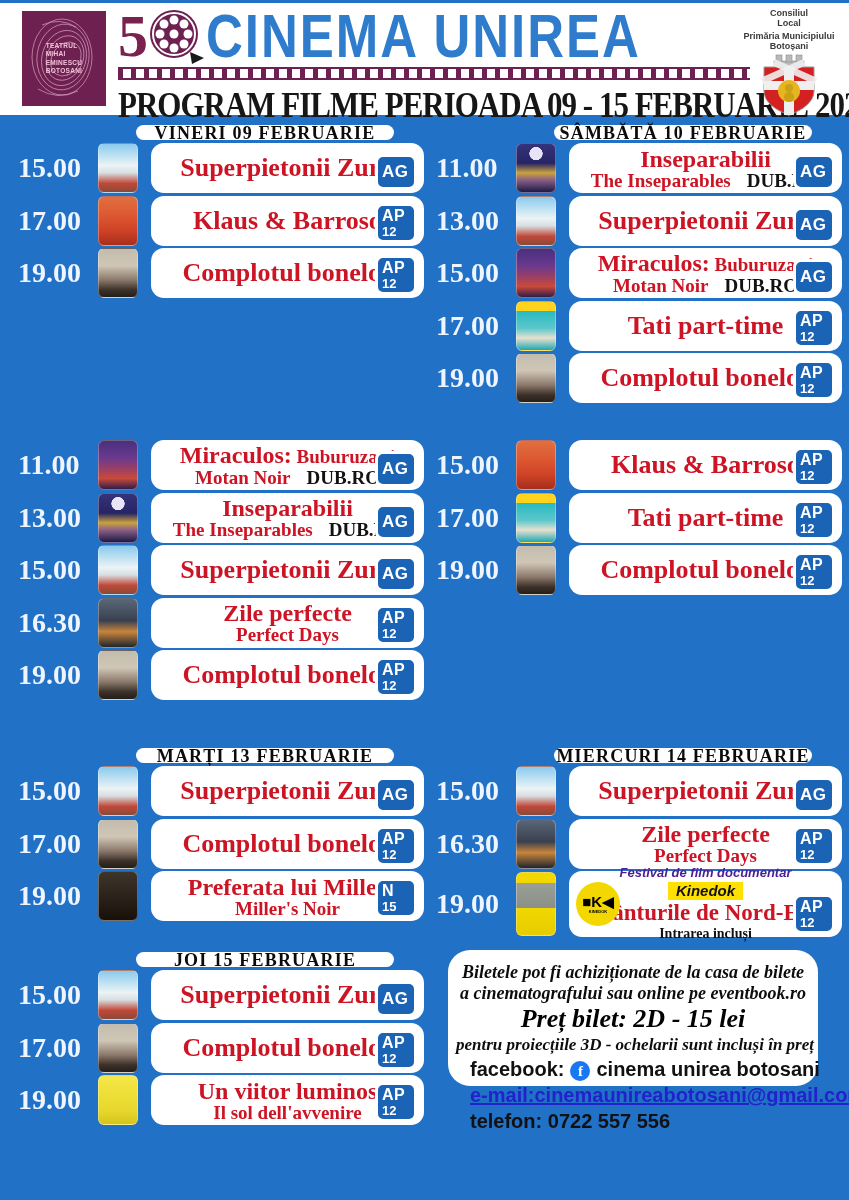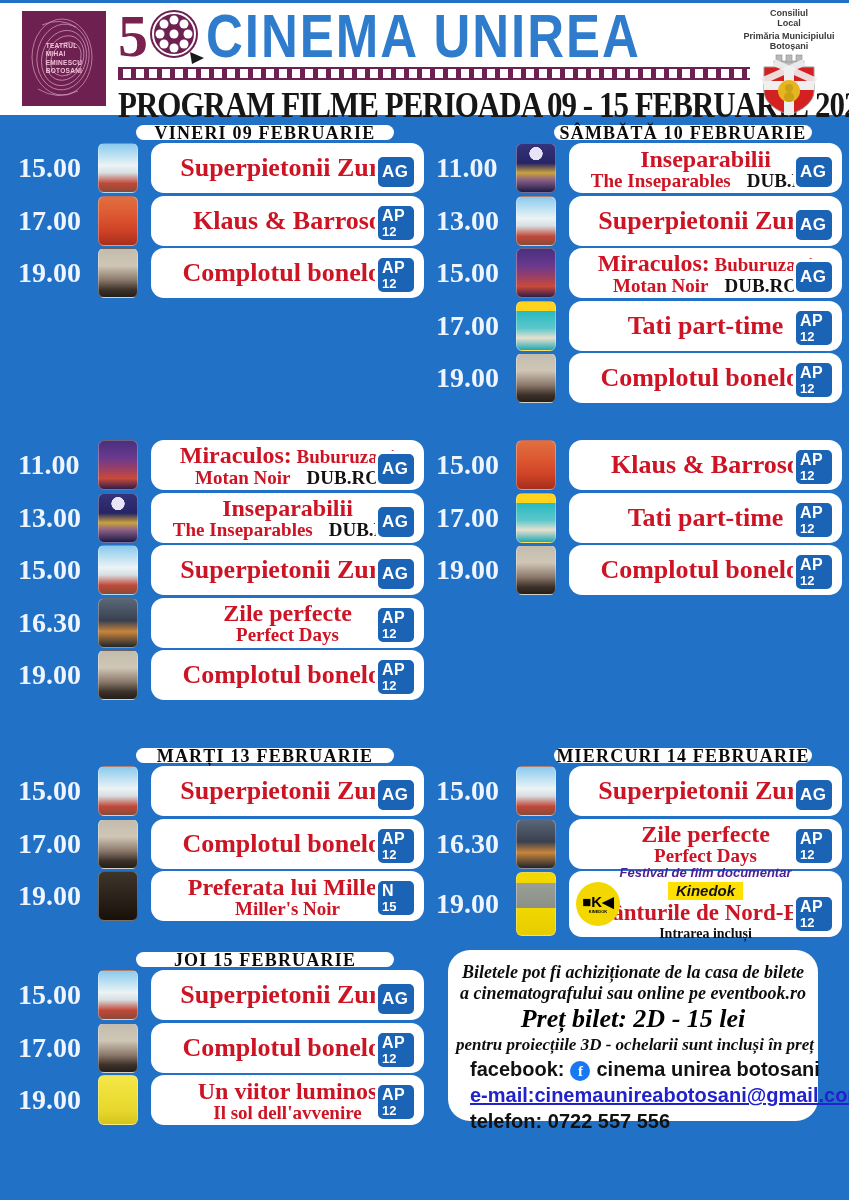--- a/index.html
+++ b/index.html
@@ -70,21 +70,21 @@
   .p-complotul{background:linear-gradient(180deg,#c3bcae 0%,#cfc6b6 35%,#8a776a 65%,#3c322a 85%,#241d18 100%);}
   .p-inseparabilii{background:radial-gradient(circle at 50% 20%,#e8e4f8 0 15%,rgba(0,0,0,0) 16%),
     linear-gradient(180deg,#35337a 0%,#272465 40%,#c9a23c 60%,#8a5f86 75%,#1c1a44 100%);}
   .p-miraculos{background:linear-gradient(180deg,#4a2f7e 0%,#6a3a8e 35%,#a04060 60%,#c84a3a 78%,#301c4a 100%);}
   .p-tati{background:linear-gradient(180deg,#ffd21e 0%,#ffd21e 18%,#28b8c0 18%,#5cc8cc 55%,#e8e0ce 75%,#1ba8b2 100%);}
   .p-zile{background:linear-gradient(180deg,#5a6678 0%,#39414f 45%,#c8843c 68%,#20262e 100%);}
   .p-miller{background:linear-gradient(180deg,#3e3428 0%,#2a211a 55%,#171008 100%);}
   .p-kinedok{background:linear-gradient(180deg,#f2d800 0%,#f2d800 16%,#9aa098 16%,#8a9088 56%,#f2d800 56%,#e6cc00 100%);}
   .p-viitor{background:linear-gradient(180deg,#f4e84a 0%,#efe13a 30%,#e8d82e 70%,#d4c41e 100%);}
   
-  .info{position:absolute;left:448px;top:950px;width:370px;height:171px;background:#fff;border-radius:22px;
+  .info{position:absolute;left:448px;top:950px;width:370px;height:136px;background:#fff;border-radius:22px;
     box-sizing:border-box;padding:12px 8px 0;text-align:center;}
   .i-line{font-style:italic;font-weight:bold;font-size:18px;line-height:1.18;color:#0d0d0d;white-space:nowrap;}
   .i-price{font-style:italic;font-weight:bold;font-size:26px;line-height:1.15;color:#000;}
   .i-price2{font-style:italic;font-weight:bold;font-size:26px;line-height:1.1;color:#000;text-indent:80px;}
   .i-note{font-style:italic;font-weight:bold;font-size:17px;line-height:1.3;color:#0d0d0d;white-space:nowrap;}
   .i-contact{font-family:"Liberation Sans",sans-serif;font-weight:bold;font-size:20px;text-align:left;
     padding-left:14px;color:#111;line-height:1.3;white-space:nowrap;}
   .i-email{color:#2222cc;text-decoration:underline;font-family:"Liberation Sans",sans-serif;font-weight:bold;
     font-size:20px;text-align:left;padding-left:14px;line-height:1.3;white-space:nowrap;}
   .fb-icon{display:inline-block;width:20px;height:20px;border-radius:50%;background:#1877f2;color:#fff;

